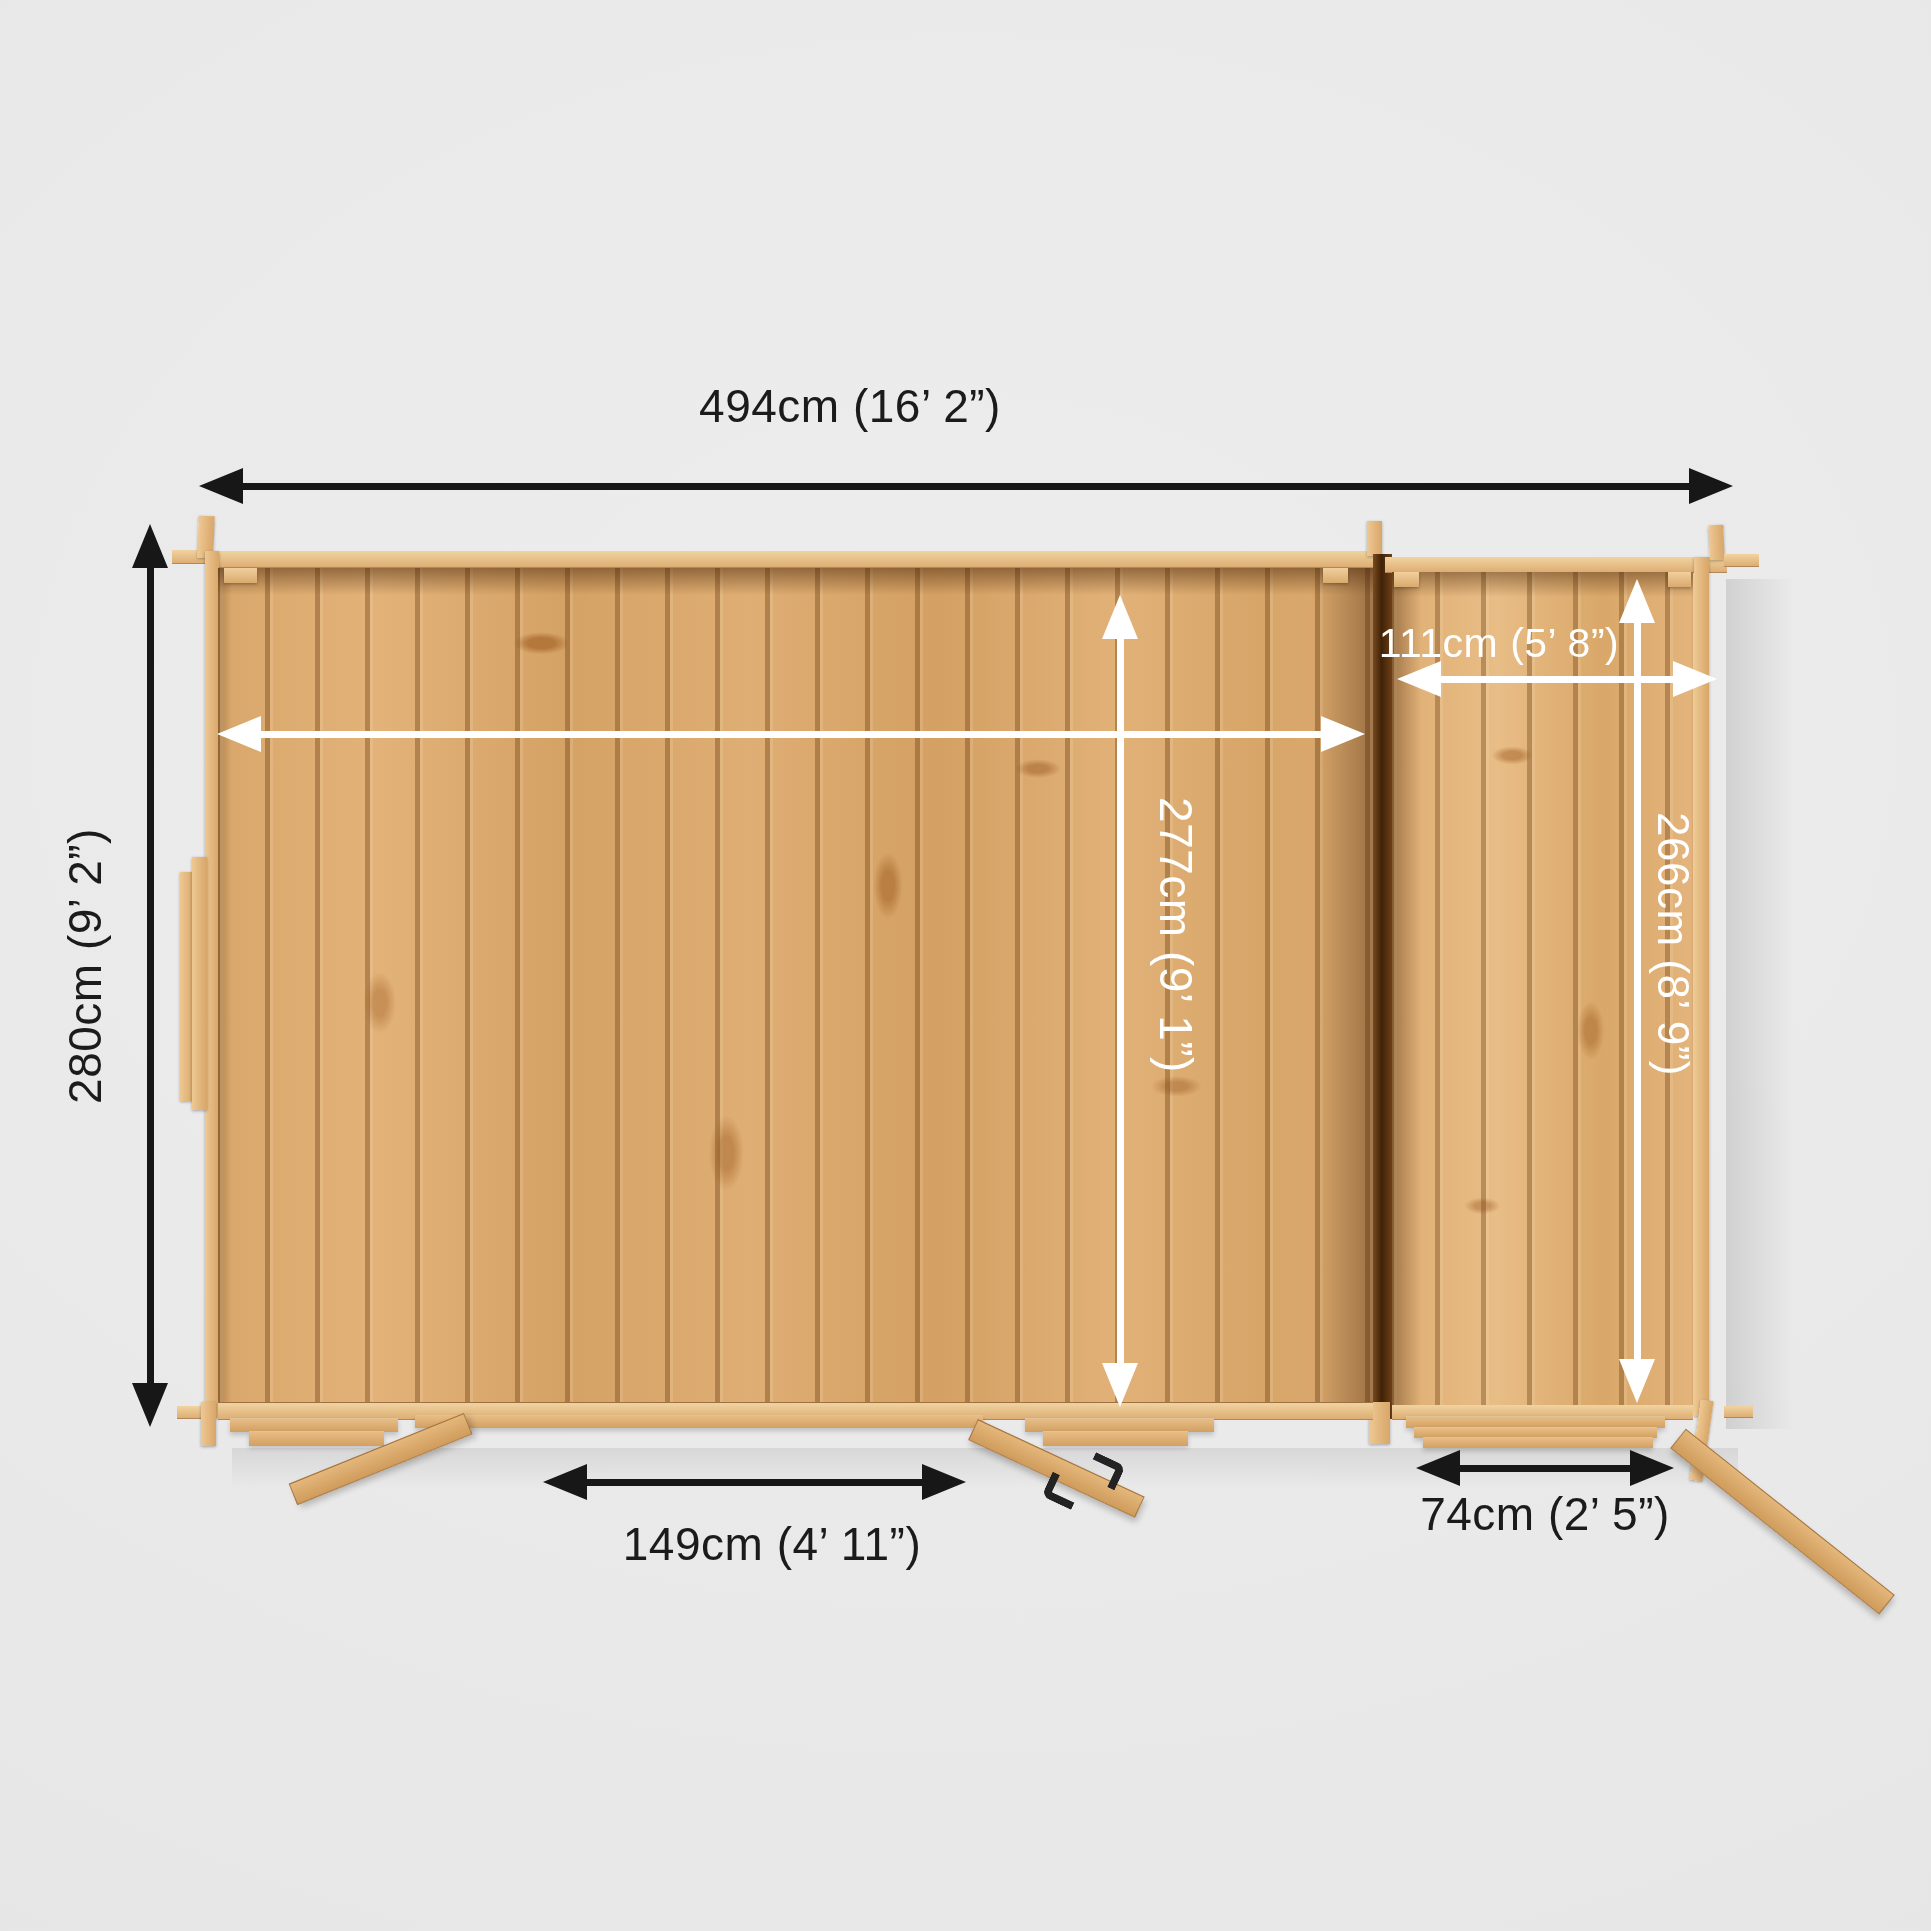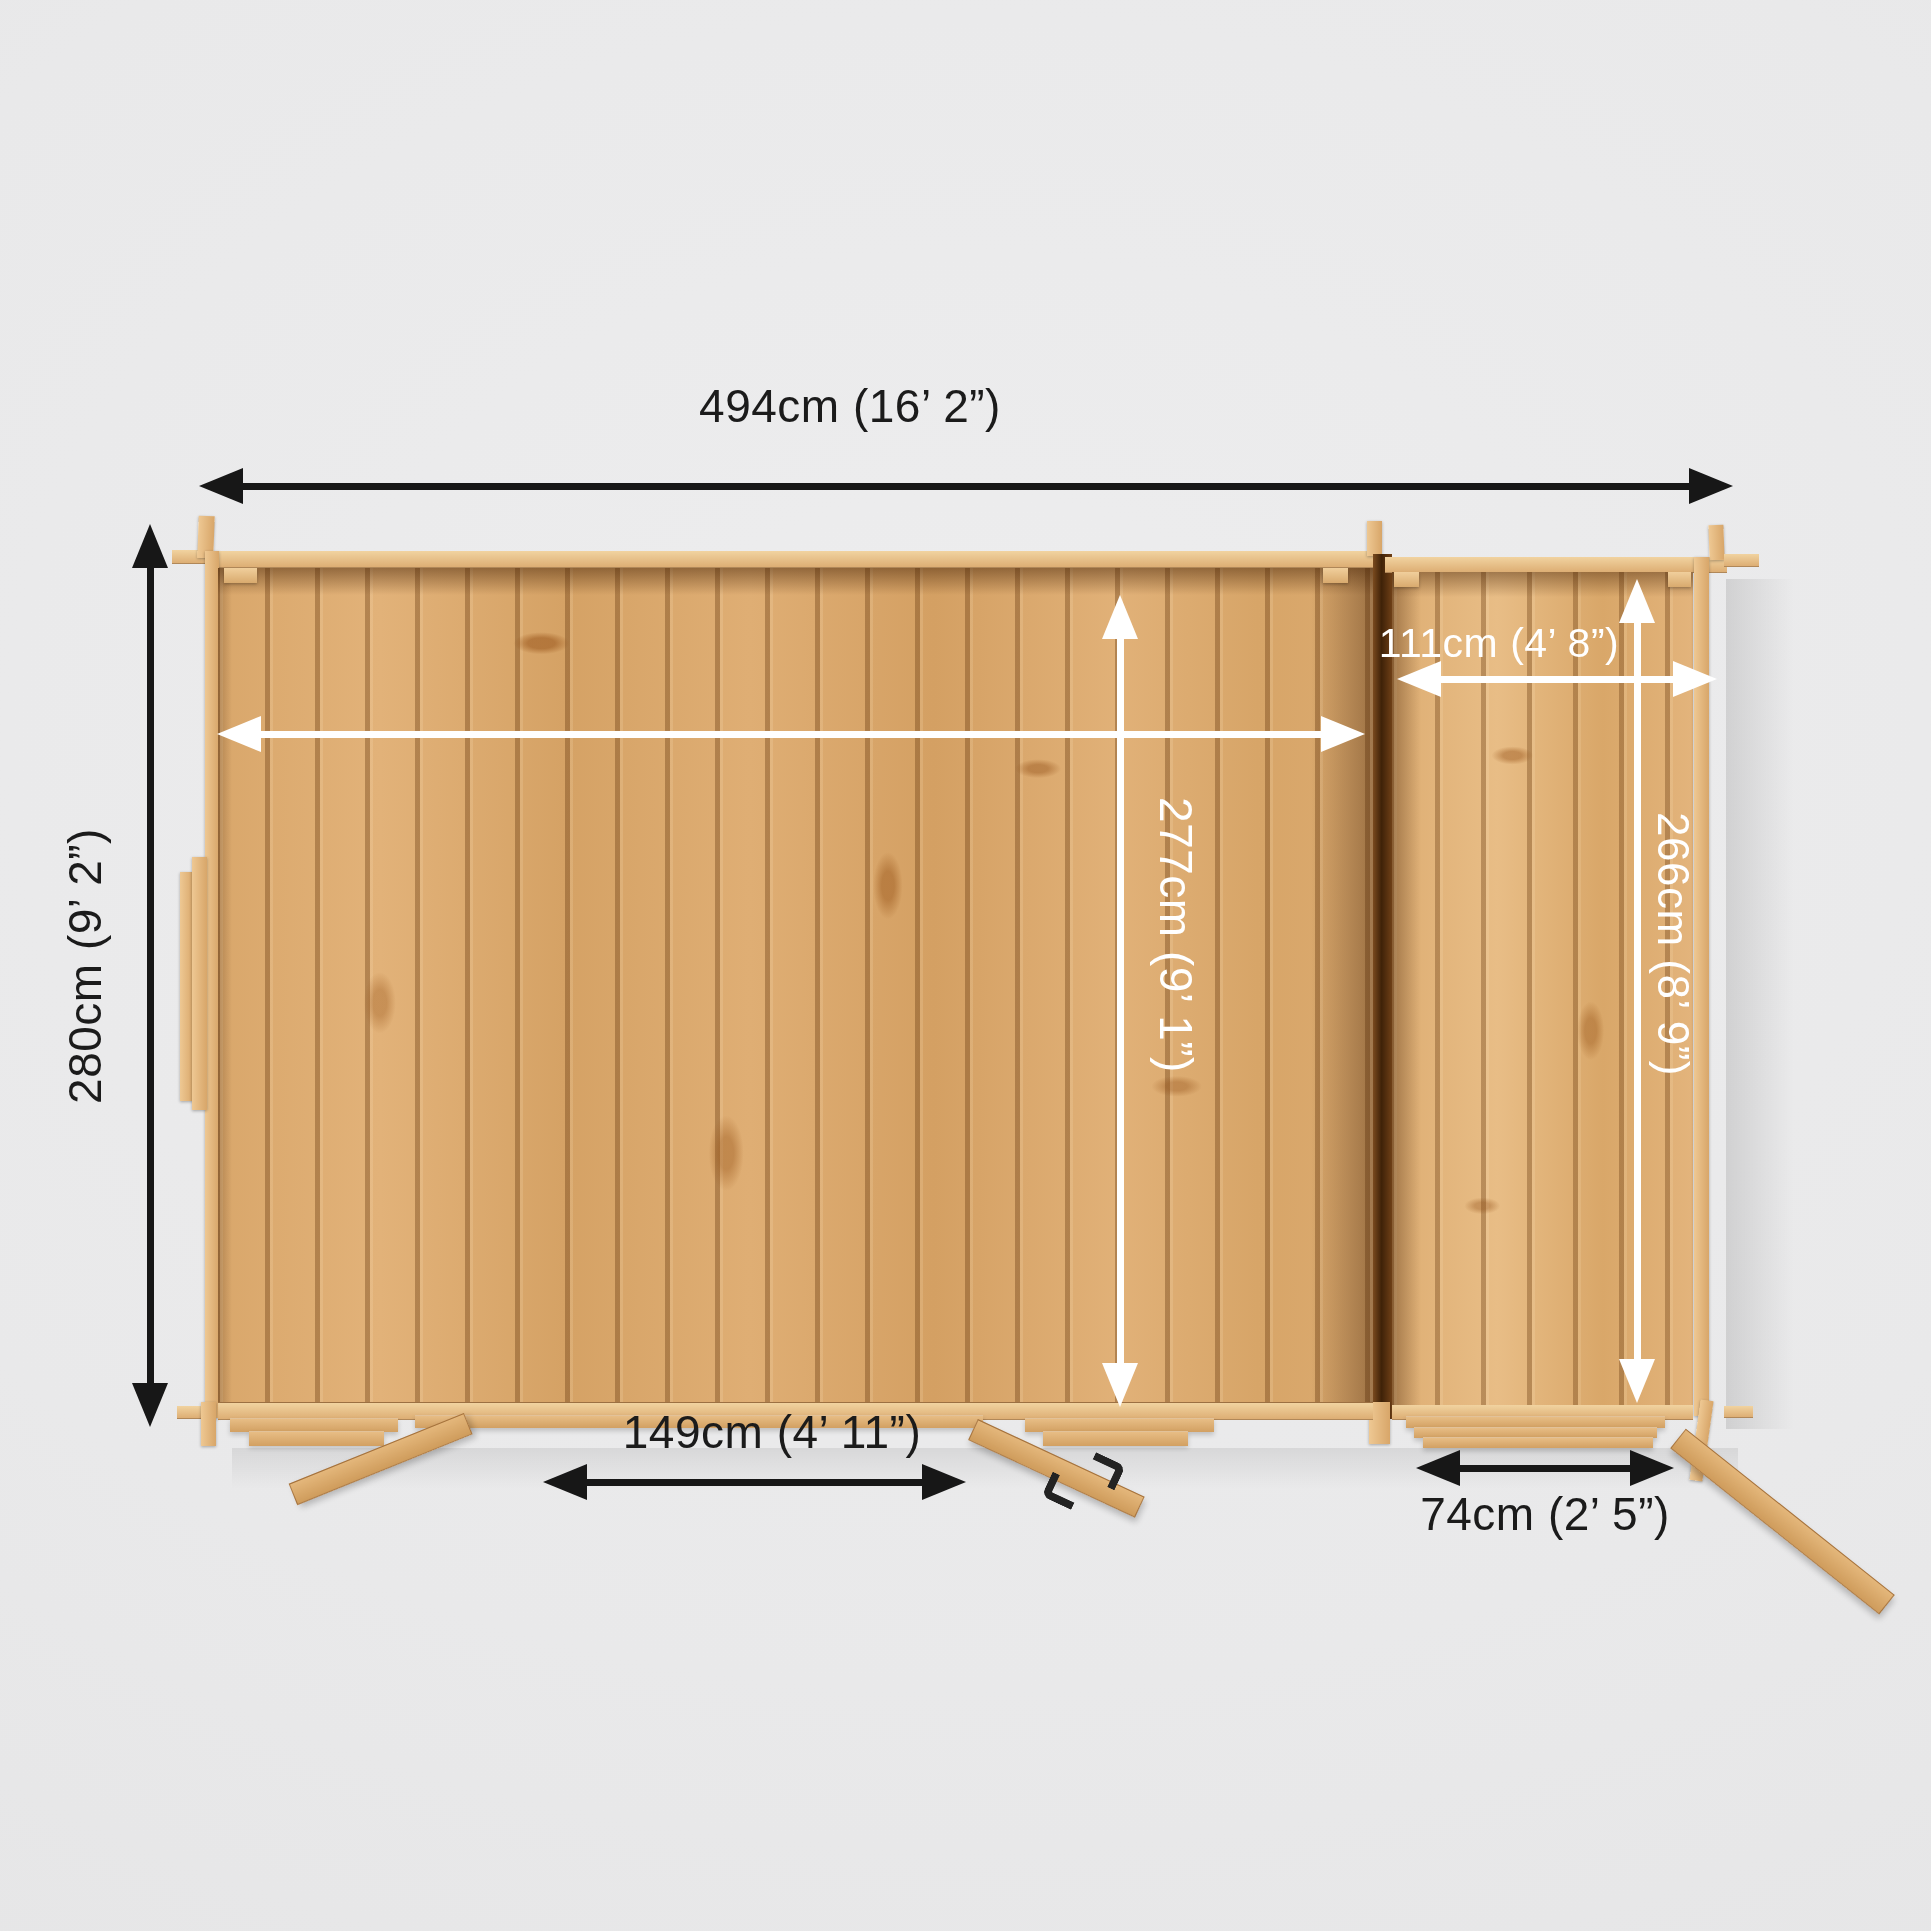--- a/index.html
+++ b/index.html
@@ -166,19 +166,19 @@
     <span class="head right"></span>
   </div>
   <div class="dim white line-v" style="left:1634px;top:623px;height:736px;">
     <span class="head up"></span>
     <span class="head down"></span>
   </div>
 
   <div class="lbl" style="left:850px;top:406px;">494cm (16’ 2”)</div>
   <div class="lbl rot270" style="left:85px;top:966px;">280cm (9’ 2”)</div>
   <div class="lbl white rot90" style="left:1176px;top:935px;">277cm (9’ 1”)</div>
-  <div class="lbl white small" style="left:1499px;top:643px;">111cm (4’ 8”)</div>
+  <div class="lbl white small" style="left:1499px;top:643px;">111cm (5’ 8”)</div>
   <div class="lbl white rot90" style="left:1673px;top:944px;font-size:44px;">266cm (8’ 9”)</div>
-  <div class="lbl" style="left:772px;top:1432px;">149cm (4’ 11”)</div>
+  <div class="lbl" style="left:772px;top:1544px;">149cm (4’ 11”)</div>
   <div class="lbl" style="left:1545px;top:1514px;">74cm (2’ 5”)</div>
 
 </div>
 
 
 </body></html>

